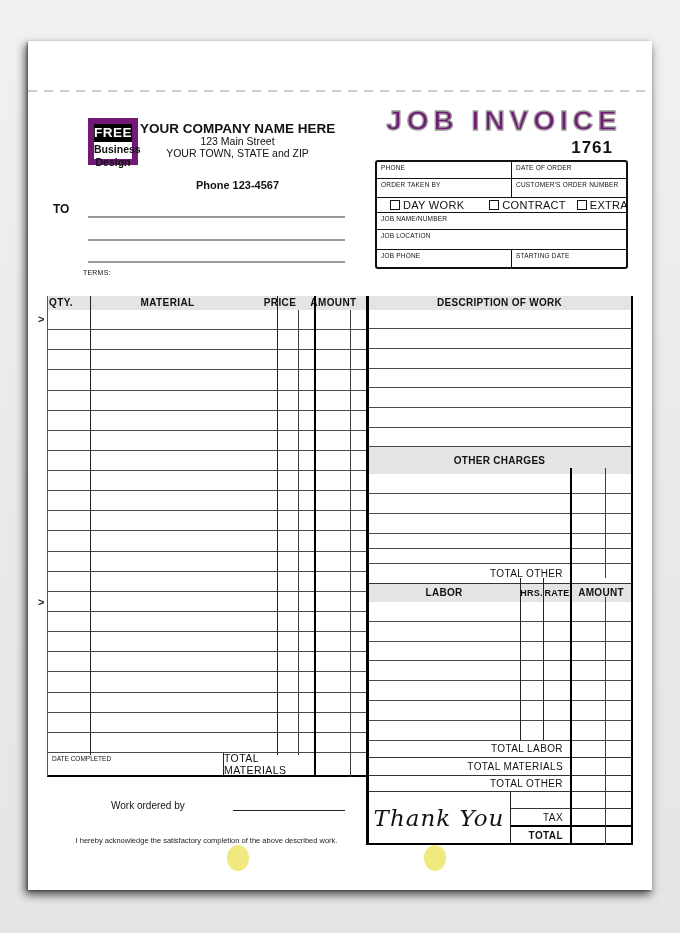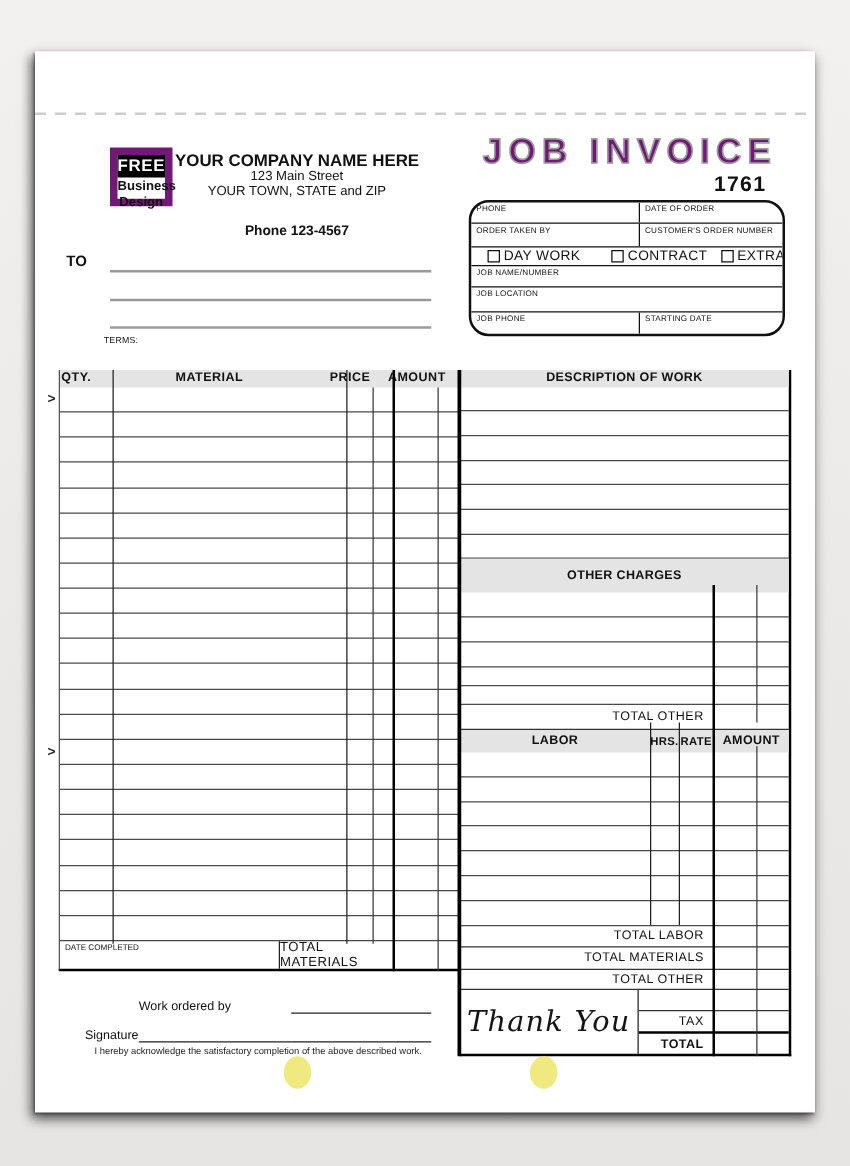--- a/index.html
+++ b/index.html
@@ -26,21 +26,21 @@
   .company-name { font-weight:bold; font-size:13.5px; line-height:15px; white-space:nowrap; }
   .addr { font-size:10.5px; line-height:11.5px; }
   .company-phone { position:absolute; left:112px; top:138px; width:195px; text-align:center; font-weight:bold; font-size:11px; }
   .form-title {
     position:absolute; left:350px; top:64px; width:252px; text-align:center;
     font-size:28px; font-weight:bold; letter-spacing:5px; white-space:nowrap;
     color:#701a75; -webkit-text-stroke:1.3px #9c9c9c; text-shadow:0 0 1px #b5b5b5;
   }
   .form-number { position:absolute; left:465px; top:97px; width:120px; text-align:right; font-size:17px; font-weight:bold; letter-spacing:1px; }
   
-  .order-box { position:absolute; left:347px; top:119px; width:253px; height:109px; border:2px solid #111; border-radius:16px; overflow:hidden; display:flex; flex-direction:column; background:#fff; }
+  .order-box { position:absolute; left:347px; top:119px; width:253px; height:109px; border:2px solid #111; border-radius:3px; overflow:hidden; display:flex; flex-direction:column; background:#fff; }
   .ob-row { display:flex; border-bottom:1px solid #111; }
   .ob-row:last-child { border-bottom:none; }
   .ob-cell { font-size:6.5px; padding:2px 0 0 4px; letter-spacing:.2px; }
   .ob-c1 { width:135px; border-right:1px solid #111; }
   .ob-c2 { flex:1; }
   .ob-full { width:100%; }
   .r18{height:18px} .r19{height:19px} .r16{height:16px} .r20{height:20px}
   .cb-row { align-items:center; }
   .cb-item { display:flex; align-items:center; }
   .cb-box { width:10px; height:10px; border:1.5px solid #111; background:#fff; margin-right:3px; flex:none; }
@@ -290,21 +290,17 @@
   <div class="v v-hrs"></div>
   <div class="v v-rate"></div>
 
   <div class="arrow ar1">&gt;</div>
   <div class="arrow ar2">&gt;</div>
 
   <div class="sign-row wob-row">
     <div class="sign-label">Work ordered by</div>
     <div class="sign-line"></div>
   </div>
-  <div class="sign-row sig-row">
-    <div class="sign-label">Signature</div>
-    <div class="sign-line"></div>
-  </div>
   <div class="ack">I hereby acknowledge the satisfactory completion of the above described work.</div>
 
   <div class="dot dot1"></div>
   <div class="dot dot2"></div>
 </div>
 
 </body></html>

